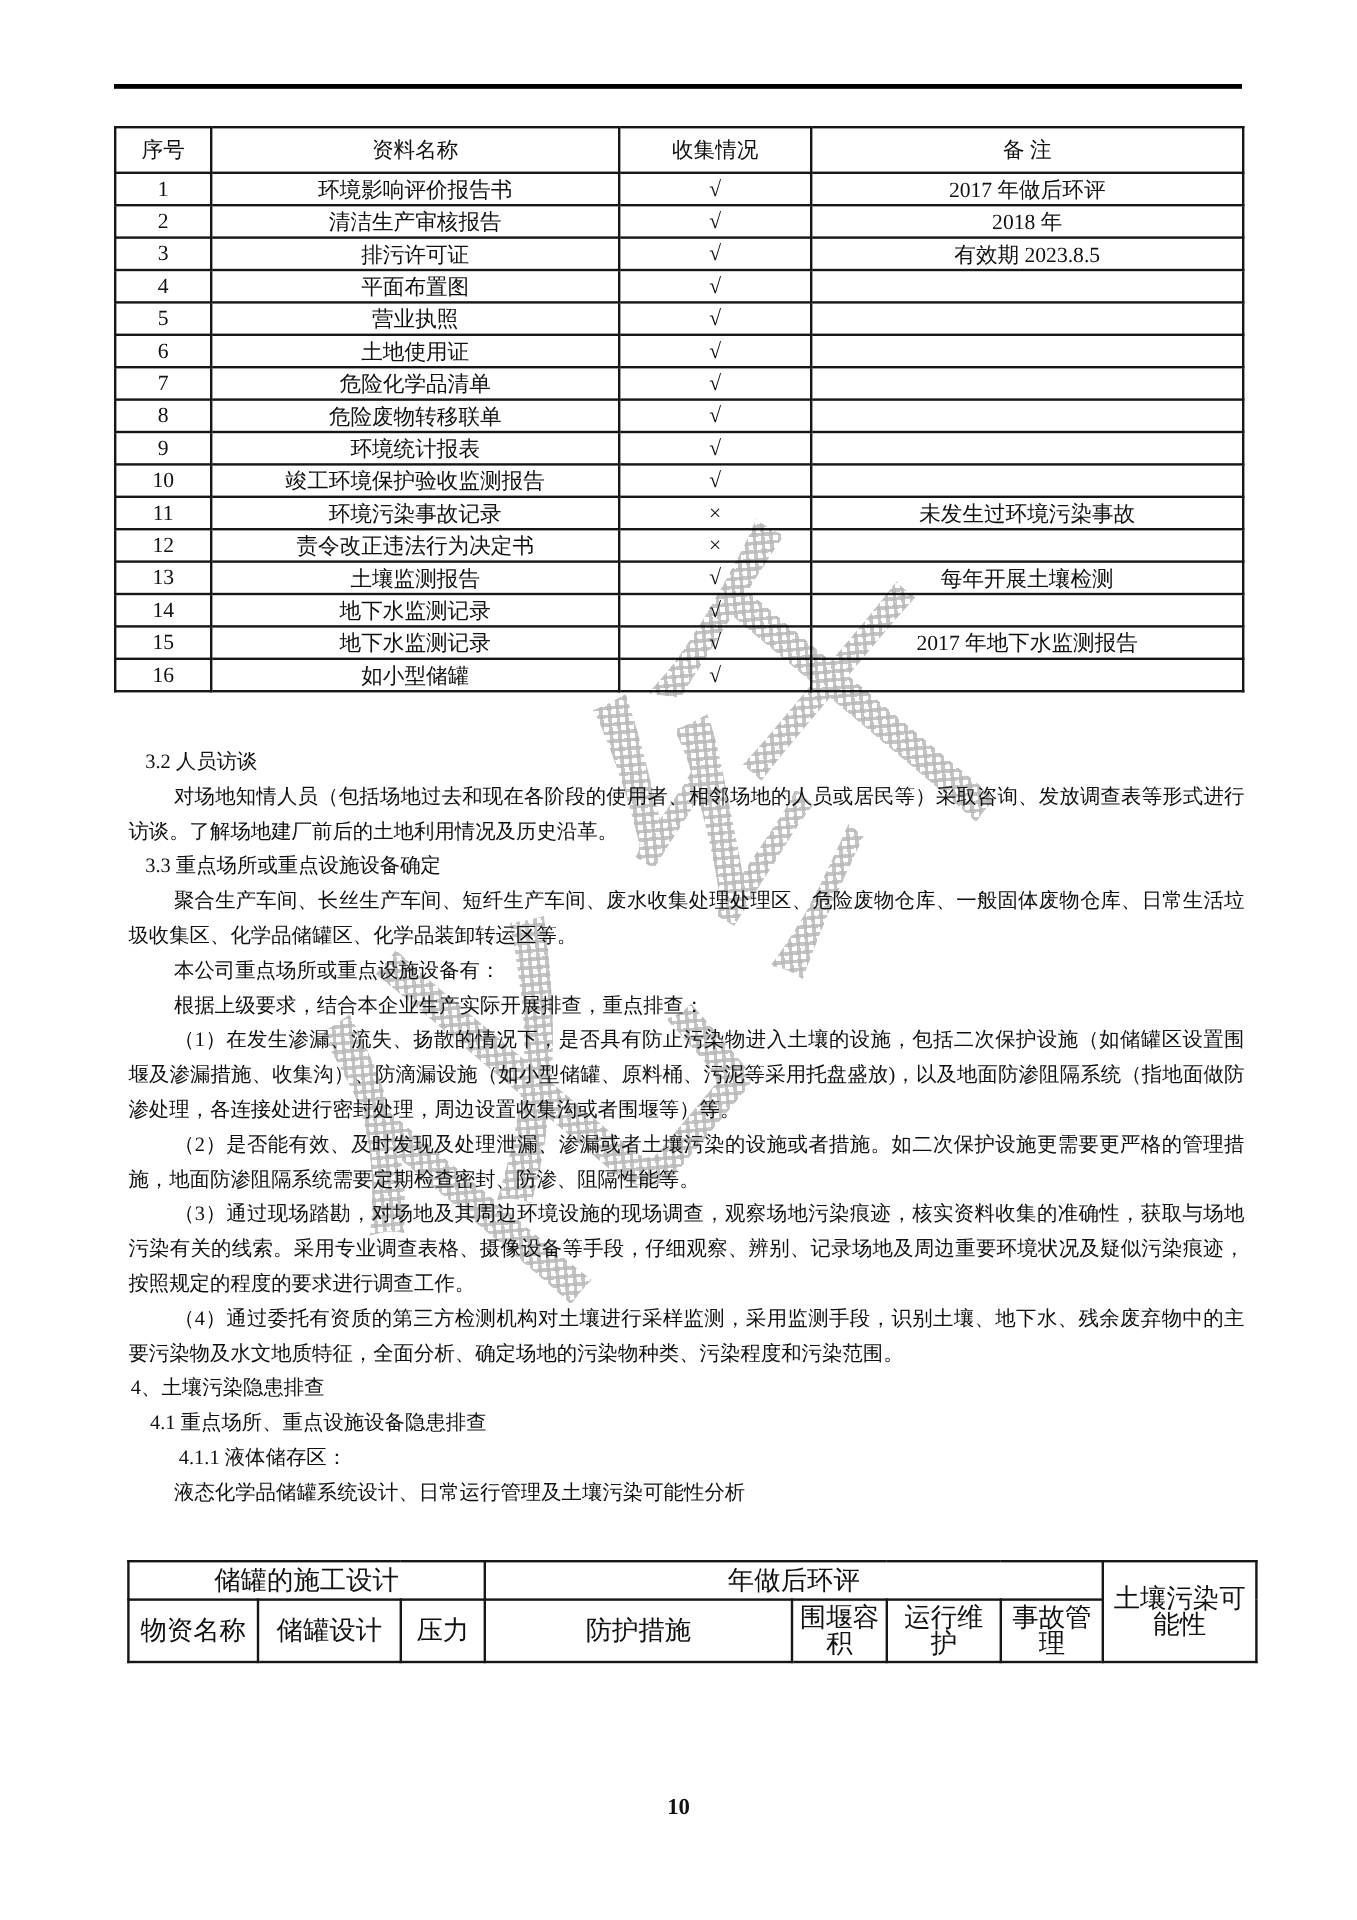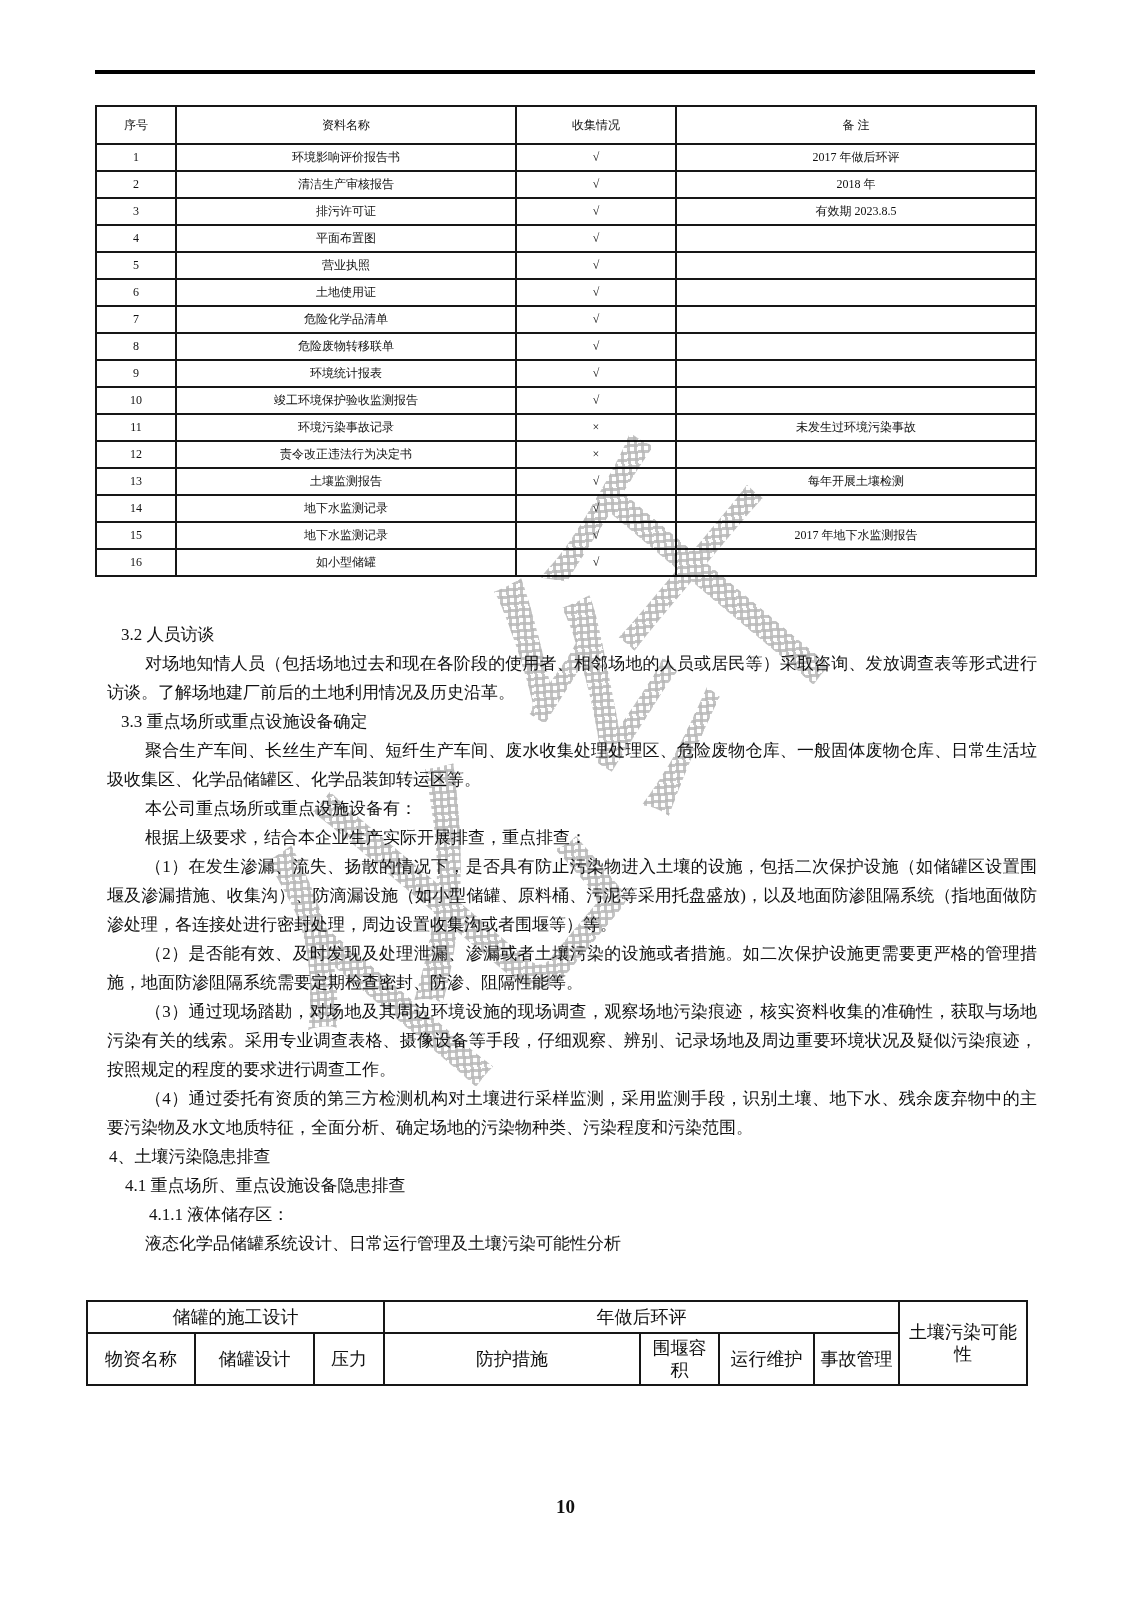--- a/index.html
+++ b/index.html
@@ -6,21 +6,21 @@
   body{
     width:1131px;height:1600px;position:relative;overflow:hidden;
     font-family:"Liberation Serif","DejaVu Serif",serif;
     color:#111;
   }
   
   .toprule{position:absolute;top:70px;left:95px;width:940px;height:4px;background:#000;}
 
   
   table{border-collapse:collapse;table-layout:fixed;}
-  .t1{position:absolute;top:105px;left:95px;width:940px;font-size:12px;}
+  .t1{position:absolute;top:105px;left:95px;width:940px;font-size:18px;}
   .t1 th,.t1 td{
     border:2px solid #161616;text-align:center;vertical-align:middle;
     padding:0 4px;font-weight:normal;overflow:hidden;white-space:nowrap;
   }
   .t1 thead th{height:36px;}
   .t1 tbody td{height:25px;}
   .t1 .c-no{width:80px;}
   .t1 .c-name{width:340px;}
   .t1 .c-status{width:160px;}
   .t1 .c-remark{width:360px;}
@@ -31,21 +31,21 @@
     font-size:17px;line-height:29px;text-align:justify;
   }
   .content p{margin:0;}
   .p-ind{text-indent:38px;}
   .h-l1{margin-left:14px !important;}
   .h-l0{margin-left:2px !important;}
   .h-l2{margin-left:18px !important;}
   .h-l3{margin-left:42px !important;}
 
   
-  .t2{position:absolute;top:1300px;left:86px;width:940px;font-size:18px;}
+  .t2{position:absolute;top:1300px;left:106px;width:940px;font-size:22px;}
   .t2 th{
     border:2px solid #161616;text-align:center;vertical-align:middle;
     padding:0 4px;font-weight:normal;line-height:22px;
   }
   .t2 .r1 th{height:30px;}
   .t2 .r2 th{height:50px;}
 
   
   .pageno{
     position:absolute;top:1496px;left:0;width:100%;text-align:center;

